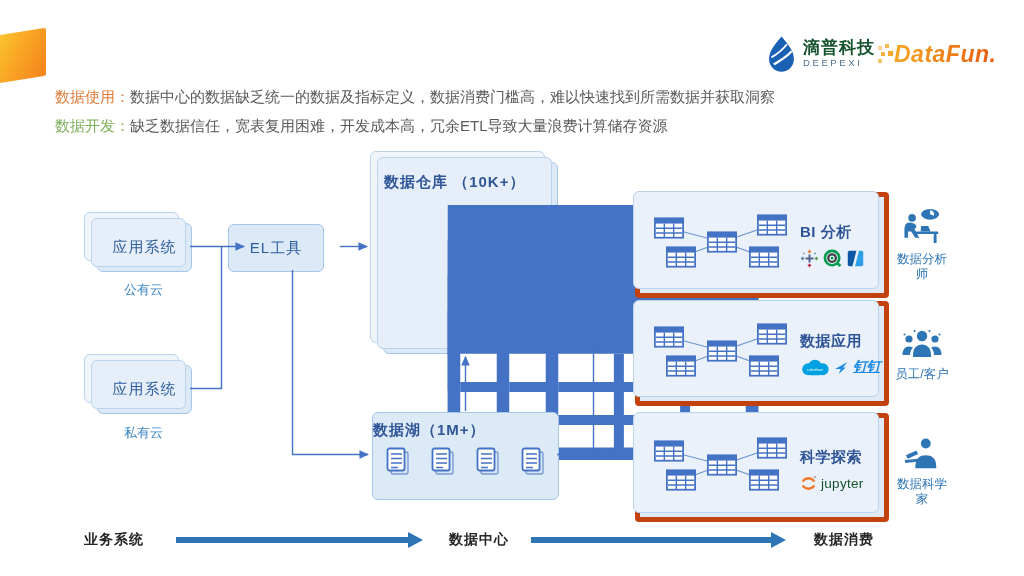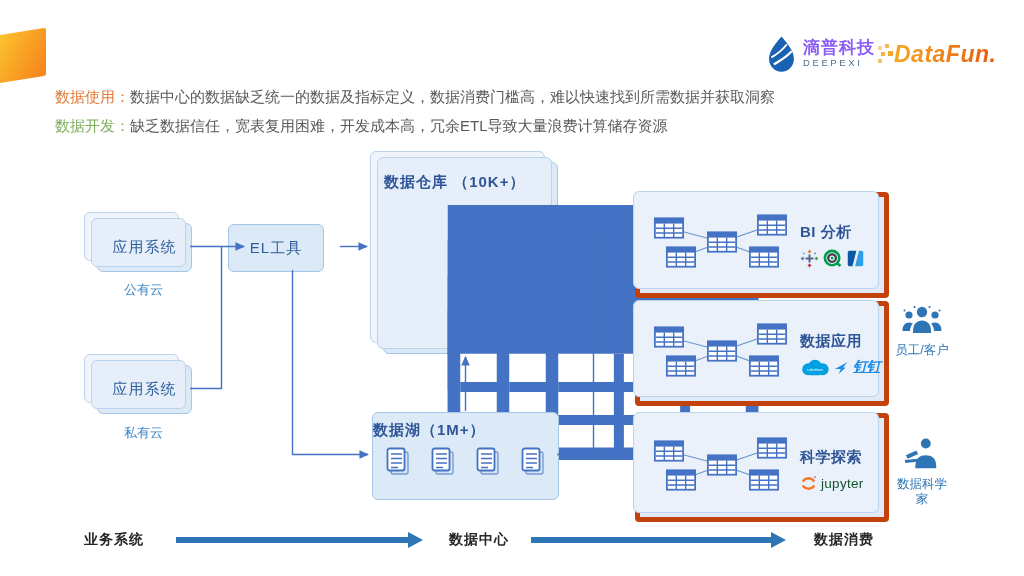--- a/index.html
+++ b/index.html
@@ -5,21 +5,21 @@
   html,body{margin:0;padding:0;background:#fff;}
   .slide{position:relative;width:1024px;height:576px;background:#fff;overflow:hidden;
          font-family:"Liberation Sans","DejaVu Sans",sans-serif;}
   
   .deco{position:absolute;left:-8px;top:32px;width:54px;height:48px;
         background:linear-gradient(120deg,#FCCB33,#F9A825 45%,#F6891E 90%);
         transform:skewY(-9deg);border-radius:2px;}
   .title{position:absolute;left:68px;top:18px;margin:0;font-size:27px;font-weight:bold;
          color:#141414;letter-spacing:.5px;line-height:48px;}
   .deepexi{position:absolute;left:766px;top:33px;display:flex;align-items:center;gap:6px;}
-  .dx-name{font-size:17px;font-weight:bold;color:#8b5cf6;letter-spacing:1px;line-height:19px;}
+  .dx-name{font-size:17px;font-weight:bold;color:#14532d;letter-spacing:1px;line-height:19px;}
   .dx-sub{font-size:9.5px;color:#51708C;letter-spacing:2.6px;line-height:12px;}
   .datafun{position:absolute;left:876px;top:41px;display:flex;align-items:center;}
   .df-px{position:relative;width:18px;height:24px;display:inline-block;}
   .df-px i{position:absolute;background:#F5A82B;}
   .df-px i:nth-child(1){left:2px;top:3px;width:4px;height:4px;opacity:.5}
   .df-px i:nth-child(2){left:9px;top:1px;width:4px;height:4px;opacity:.8}
   .df-px i:nth-child(3){left:5px;top:9px;width:4px;height:4px;opacity:.9}
   .df-px i:nth-child(4){left:12px;top:8px;width:5px;height:5px;}
   .df-px i:nth-child(5){left:2px;top:16px;width:4px;height:4px;opacity:.7}
   .df-text{font-size:23px;font-weight:bold;font-style:italic;letter-spacing:.5px;
@@ -297,22 +297,34 @@
         <svg width="17" height="17" viewBox="0 0 18 18">
           <path d="M3.4 6 A7.3 7.3 0 0 1 14.6 6" stroke="#F37726" stroke-width="2.6" fill="none" stroke-linecap="round"></path>
           <path d="M3.4 12 A7.3 7.3 0 0 0 14.6 12" stroke="#F37726" stroke-width="2.6" fill="none" stroke-linecap="round"></path>
           <circle cx="15.8" cy="2.2" r="1.2" fill="#9E9E9E"></circle>
         </svg>
         <span class="jup-text">jupyter</span>
       </div>
     </div>
   </div>
 
-
-  <div class="persona" style="left:890px;top:304px;">
+  <div class="persona pnarrow" style="left:890px;top:208px;">
+    <svg width="40" height="36" viewBox="0 0 44 40" fill="#2E75B6">
+      <ellipse cx="31" cy="7" rx="10" ry="6"></ellipse>
+      <path d="M31 7 L31 2.5 A4.5 4.5 0 0 1 35.3 8.5 Z" fill="#fff"></path>
+      <circle cx="11" cy="11" r="4.2"></circle>
+      <path d="M7 16 c-3.5 1 -4.5 4.5 -4.5 8.5 V33 h4 v-7 h3.5 l4.5 7 h4.5 l-5.5 -10 c3.5 -.5 4 -7 -6.5 -7 z"></path>
+      <rect x="15" y="26" width="25" height="3" rx="1"></rect>
+      <rect x="35" y="29" width="3.2" height="10" rx="1"></rect>
+      <path d="M21 20 h8 l2.5 6 h-11 z"></path>
+    </svg>
+    <div class="plabel">数据分析师</div>
+  </div>
+
+  <div class="persona" style="left:890px;top:328px;">
     <svg width="40" height="31" viewBox="0 0 40 31" fill="#2E75B6">
       <circle cx="20" cy="8" r="5.2"></circle>
       <path d="M11 27 c0 -7 4 -10.5 9 -10.5 s9 3.5 9 10.5 v2 H11 z"></path>
       <circle cx="7" cy="11" r="3.6"></circle>
       <path d="M.5 27 c0 -5.5 2.5 -8.5 6.5 -8.5 1.5 0 2.8 .4 3.8 1.2 -1.8 2 -2.8 4.6 -2.8 7.3 H.5 z"></path>
       <circle cx="33" cy="11" r="3.6"></circle>
       <path d="M39.5 27 c0 -5.5 -2.5 -8.5 -6.5 -8.5 -1.5 0 -2.8 .4 -3.8 1.2 1.8 2 2.8 4.6 2.8 7.3 h7.5 z"></path>
       <circle cx="12.5" cy="3" r="1.1"></circle>
         <circle cx="27.5" cy="3" r="1.1"></circle>
       <circle cx="2.5" cy="6.5" r="1"></circle>

